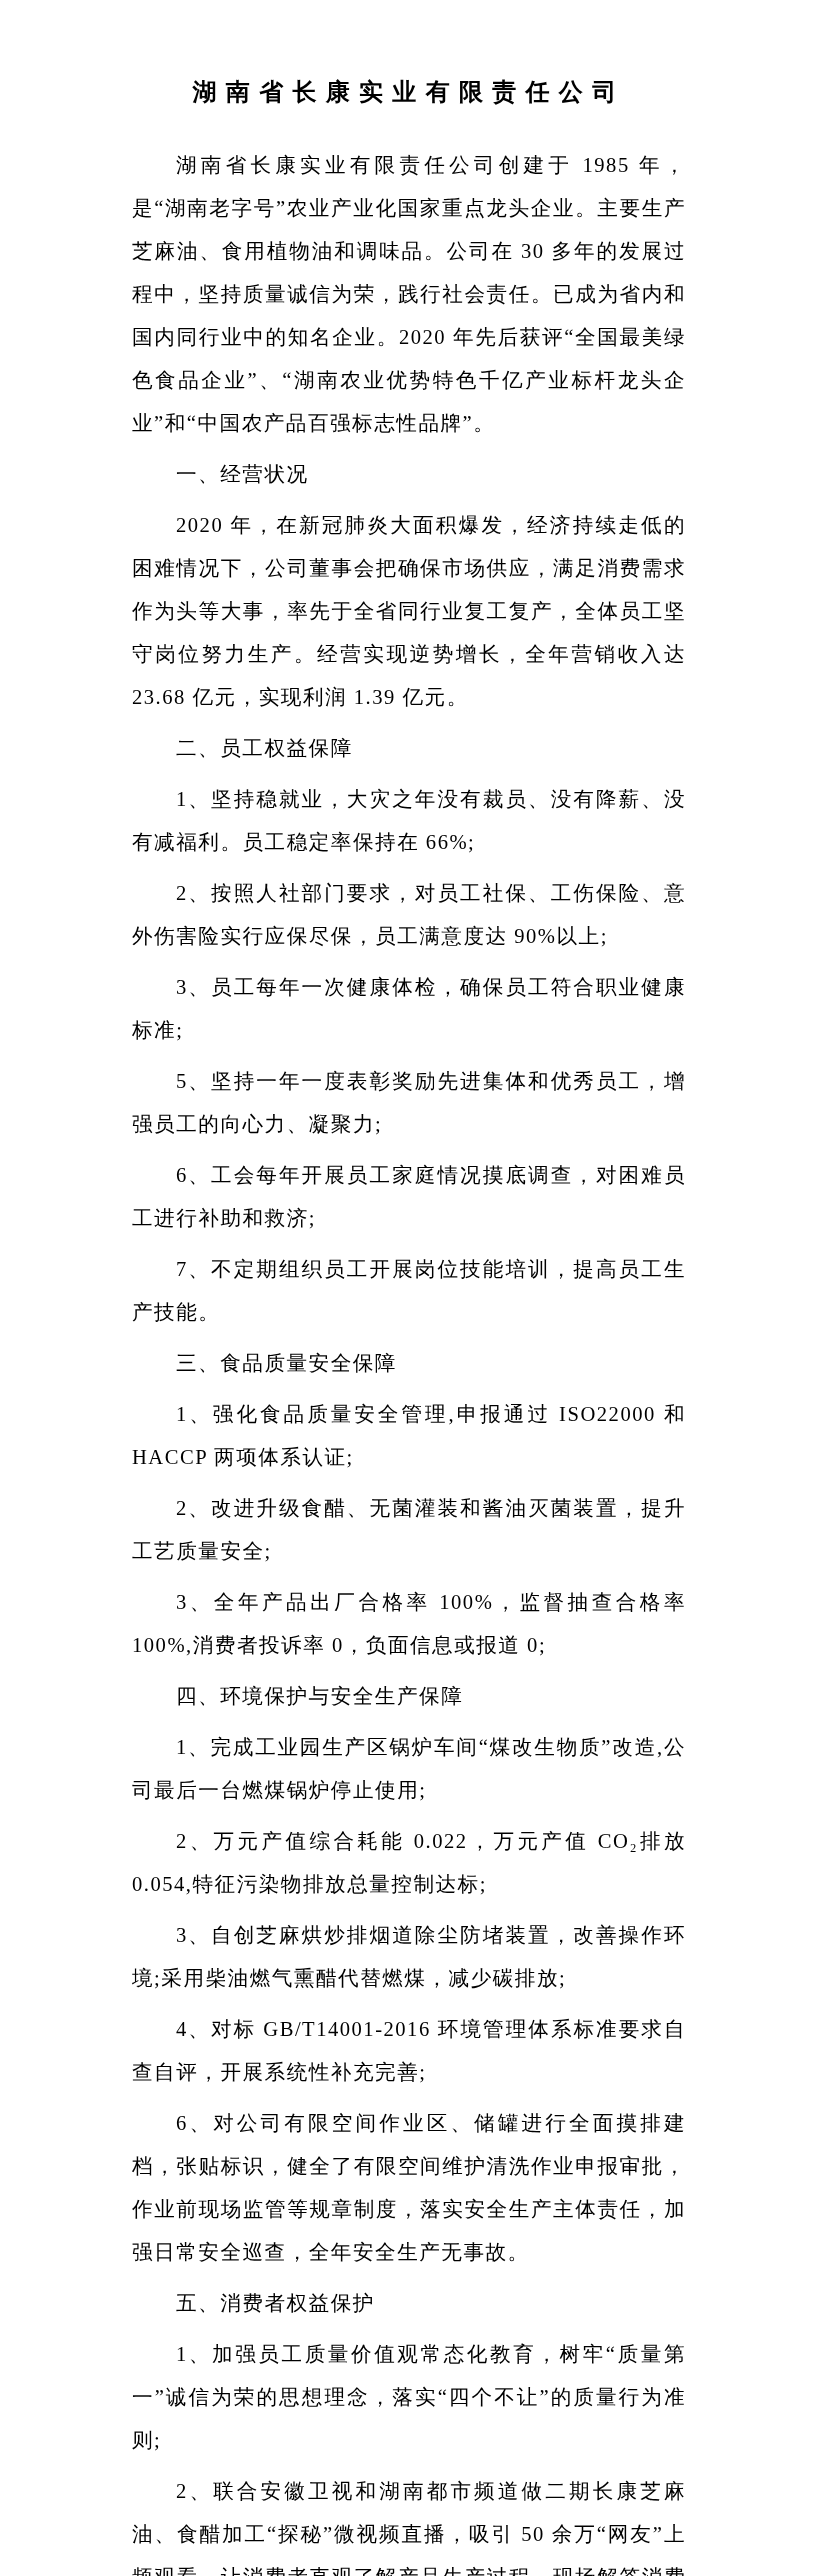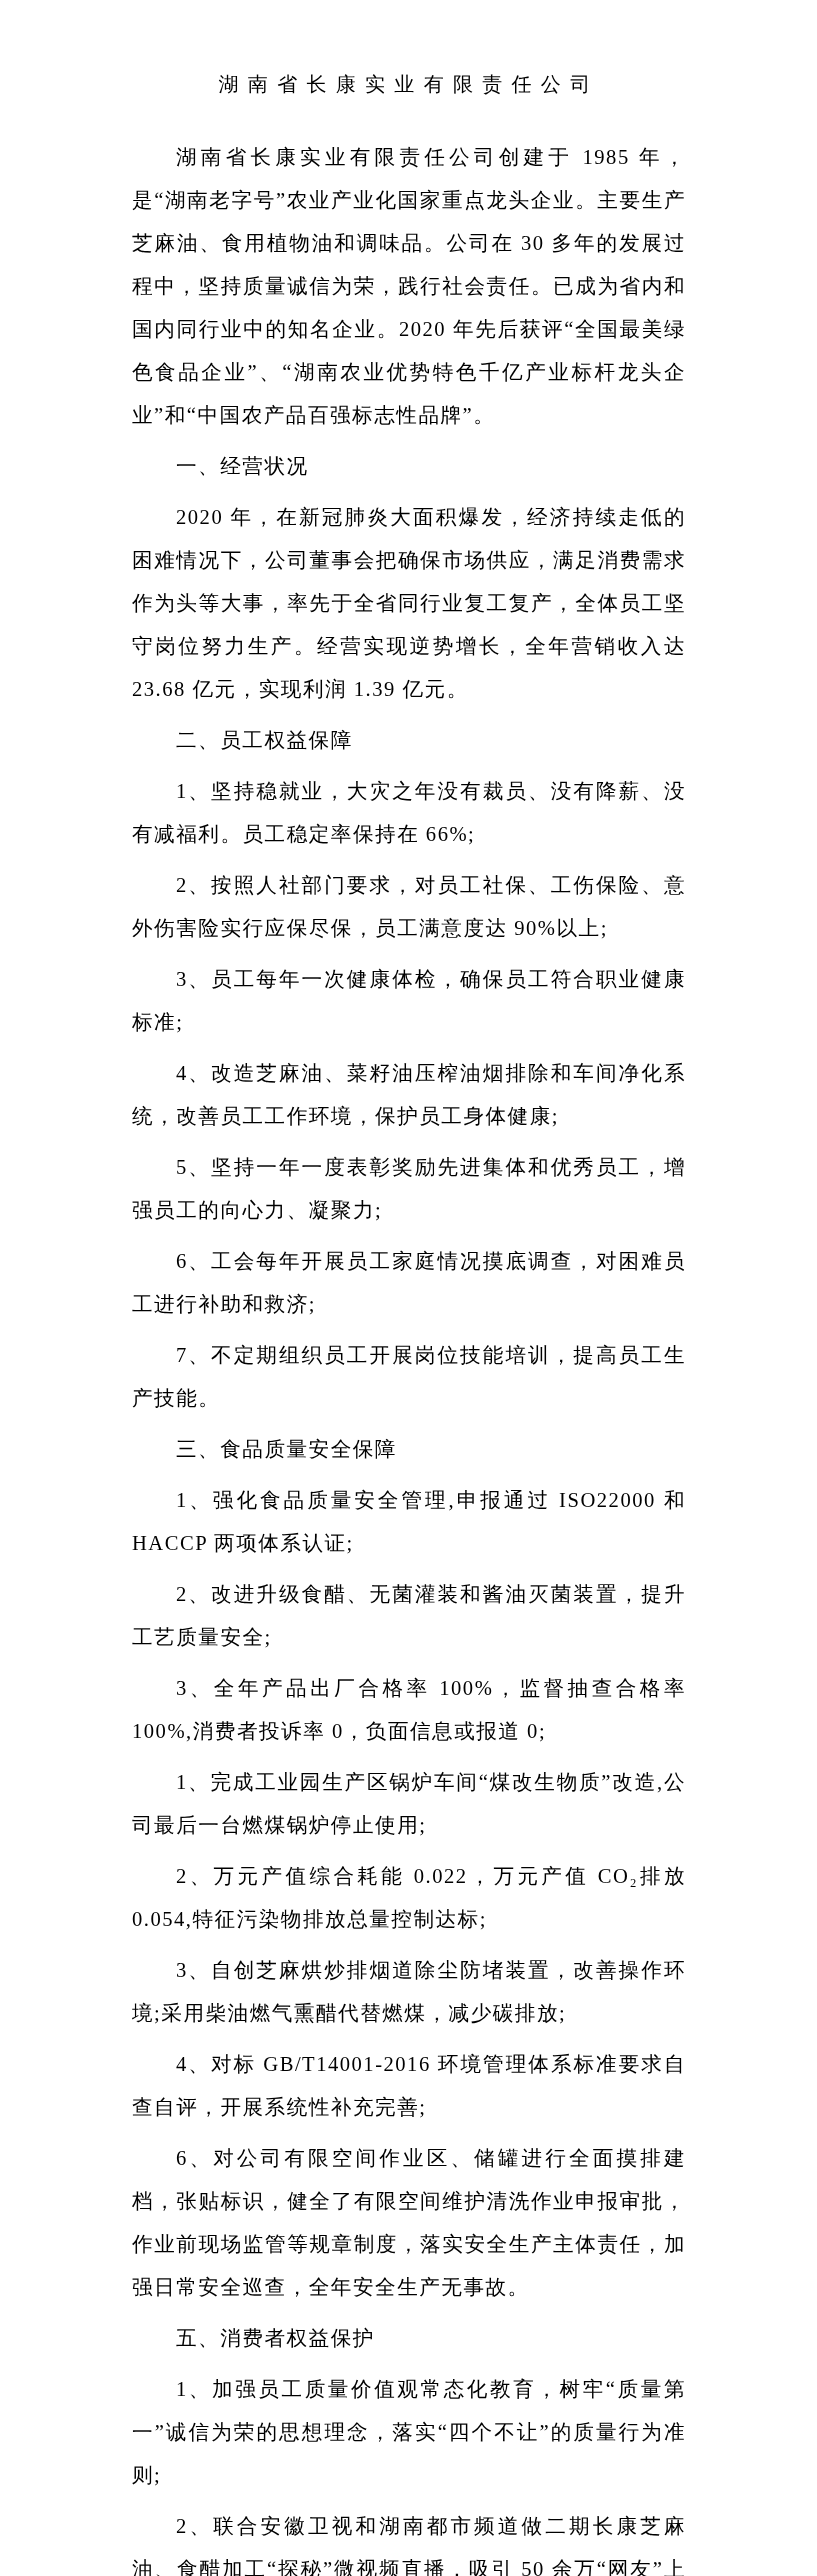--- a/index.html
+++ b/index.html
@@ -14,25 +14,26 @@
     background: #ffffff;
     overflow: hidden;
     font-family: "Liberation Serif", "DejaVu Serif", serif;
     color: #000000;
   }
   .content {
     padding: 63px 124px 0 124px;
   }
   .doc-title {
     text-align: center;
-    font-size: 20px;
-    font-weight: normal;
+    font-size: 24px;
+    font-weight: bold;
     line-height: 43px;
     letter-spacing: 9.3px;
     white-space: nowrap;
+    margin-top: 8px;
   }
   .title-gap {
     height: 21.6px;
   }
   .para, .heading {
     margin: 8px;
     font-size: 20.6px;
     line-height: 43px;
     letter-spacing: 1.5px;
     text-indent: 44px;
@@ -50,28 +51,28 @@
     <div class="doc-title">湖南省长康实业有限责任公司</div>
     <div class="title-gap"></div>
 
     <p class="para">湖南省长康实业有限责任公司创建于 1985 年，是“湖南老字号”农业产业化国家重点龙头企业。主要生产芝麻油、食用植物油和调味品。公司在 30 多年的发展过程中，坚持质量诚信为荣，践行社会责任。已成为省内和国内同行业中的知名企业。2020 年先后获评“全国最美绿色食品企业”、“湖南农业优势特色千亿产业标杆龙头企业”和“中国农产品百强标志性品牌”。</p>
     <p class="heading">一、经营状况</p>
     <p class="para">2020 年，在新冠肺炎大面积爆发，经济持续走低的困难情况下，公司董事会把确保市场供应，满足消费需求作为头等大事，率先于全省同行业复工复产，全体员工坚守岗位努力生产。经营实现逆势增长，全年营销收入达 23.68 亿元，实现利润 1.39 亿元。</p>
     <p class="heading">二、员工权益保障</p>
     <p class="para">1、坚持稳就业，大灾之年没有裁员、没有降薪、没有减福利。员工稳定率保持在 66%;</p>
     <p class="para">2、按照人社部门要求，对员工社保、工伤保险、意外伤害险实行应保尽保，员工满意度达 90%以上;</p>
     <p class="para">3、员工每年一次健康体检，确保员工符合职业健康标准;</p>
-    <p class="para">4、改造芝麻油、菜籽油压榨油烟排除和车间净化系统，改善员工工作环境，保护员工身体健康;</p>
     <p class="para">5、坚持一年一度表彰奖励先进集体和优秀员工，增强员工的向心力、凝聚力;</p>
     <p class="para">6、工会每年开展员工家庭情况摸底调查，对困难员工进行补助和救济;</p>
     <p class="para">7、不定期组织员工开展岗位技能培训，提高员工生产技能。</p>
     <p class="heading">三、食品质量安全保障</p>
     <p class="para">1、强化食品质量安全管理,申报通过 ISO22000 和 HACCP 两项体系认证;</p>
     <p class="para">2、改进升级食醋、无菌灌装和酱油灭菌装置，提升工艺质量安全;</p>
     <p class="para">3、全年产品出厂合格率 100%，监督抽查合格率 100%,消费者投诉率 0，负面信息或报道 0;</p>
+    <p class="heading">四、环境保护与安全生产保障</p>
     <p class="para">1、完成工业园生产区锅炉车间“煤改生物质”改造,公司最后一台燃煤锅炉停止使用;</p>
     <p class="para">2、万元产值综合耗能 0.022，万元产值 CO₂排放 0.054,特征污染物排放总量控制达标;</p>
     <p class="para">3、自创芝麻烘炒排烟道除尘防堵装置，改善操作环境;采用柴油燃气熏醋代替燃煤，减少碳排放;</p>
     <p class="para">4、对标 GB/T14001-2016 环境管理体系标准要求自查自评，开展系统性补充完善;</p>
     <p class="para">6、对公司有限空间作业区、储罐进行全面摸排建档，张贴标识，健全了有限空间维护清洗作业申报审批，作业前现场监管等规章制度，落实安全生产主体责任，加强日常安全巡查，全年安全生产无事故。</p>
     <p class="heading">五、消费者权益保护</p>
     <p class="para">1、加强员工质量价值观常态化教育，树牢“质量第一”诚信为荣的思想理念，落实“四个不让”的质量行为准则;</p>
     <p class="para">2、联合安徽卫视和湖南都市频道做二期长康芝麻油、食醋加工“探秘”微视频直播，吸引 50 余万“网友”上频观看，让消费者直观了解产品生产过程，现场解答消费者提问;</p>
 
   </div>

